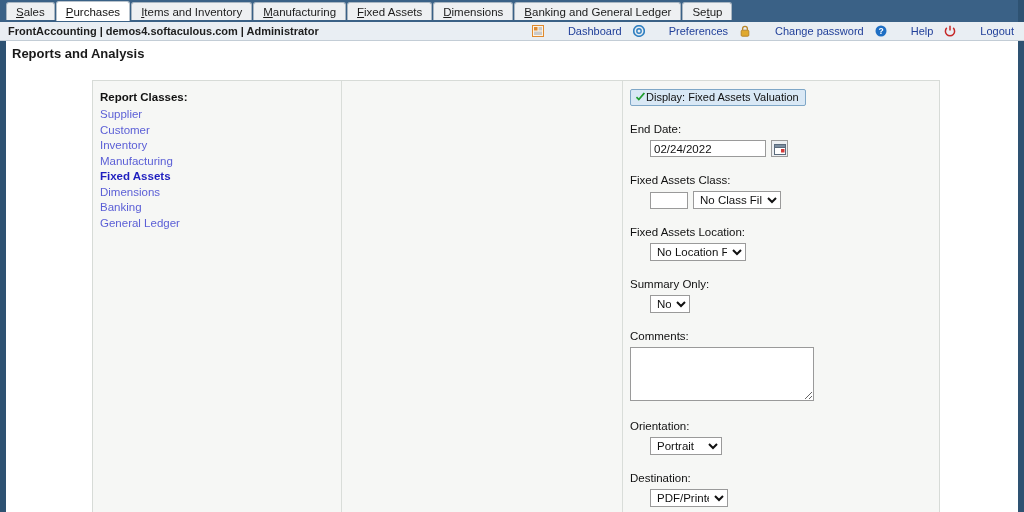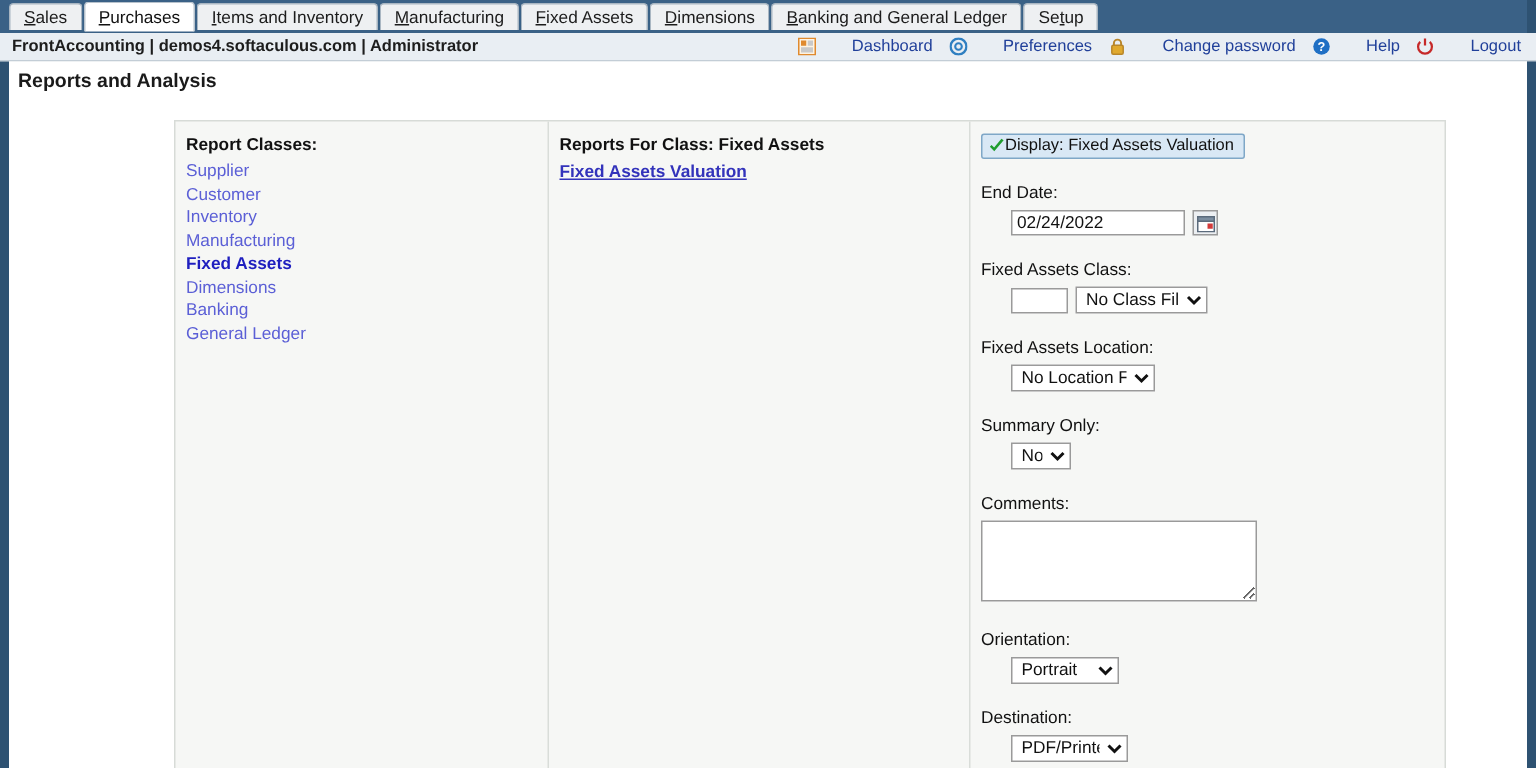--- a/index.html
+++ b/index.html
@@ -134,21 +134,21 @@
     position: absolute;
     top: 68px; left: 6px;
     width: 1012px; height: 444px;
     background: #ffffff;
     box-sizing: border-box;
   }
 
   
   .panel {
     position: absolute;
-    top: 12px; left: 110px;
+    top: 12px; left: 86px;
     width: 848px; height: 432px;
     background: #f6f7f5;
     border-left: 1px solid #d7dbd7;
     border-top: 1px solid #d7dbd7;
     border-right: 1px solid #d7dbd7;
     box-sizing: border-box;
   }
 
   .col-divider {
     position: absolute;
@@ -368,24 +368,20 @@
             <a class="classlink">Customer</a>
             <a class="classlink">Inventory</a>
             <a class="classlink">Manufacturing</a>
             <a class="classlink selected">Fixed Assets</a>
             <a class="classlink">Dimensions</a>
             <a class="classlink">Banking</a>
             <a class="classlink">General Ledger</a>
           </div>
       </div>
 
-      <div class="col2">
-        <div class="col-head">Reports For Class:  Fixed Assets</div>
-        <div id="reports-host"><a class="reportlink">Fixed Assets Valuation</a><br></div>
-      </div>
 
       <div class="col3">
 
         <div class="displaybtn">
           <span class="check">
             <svg width="11" height="11" viewBox="0 0 12 12">
               <path d="M1 6.3 L4.2 9.6 L11 1.6 L9.4 0.6 L4.1 6.9 L2.2 5.0 Z" fill="#1f9d2e"></path>
             </svg>
           </span>
           <span>Display: Fixed Assets Valuation</span>

